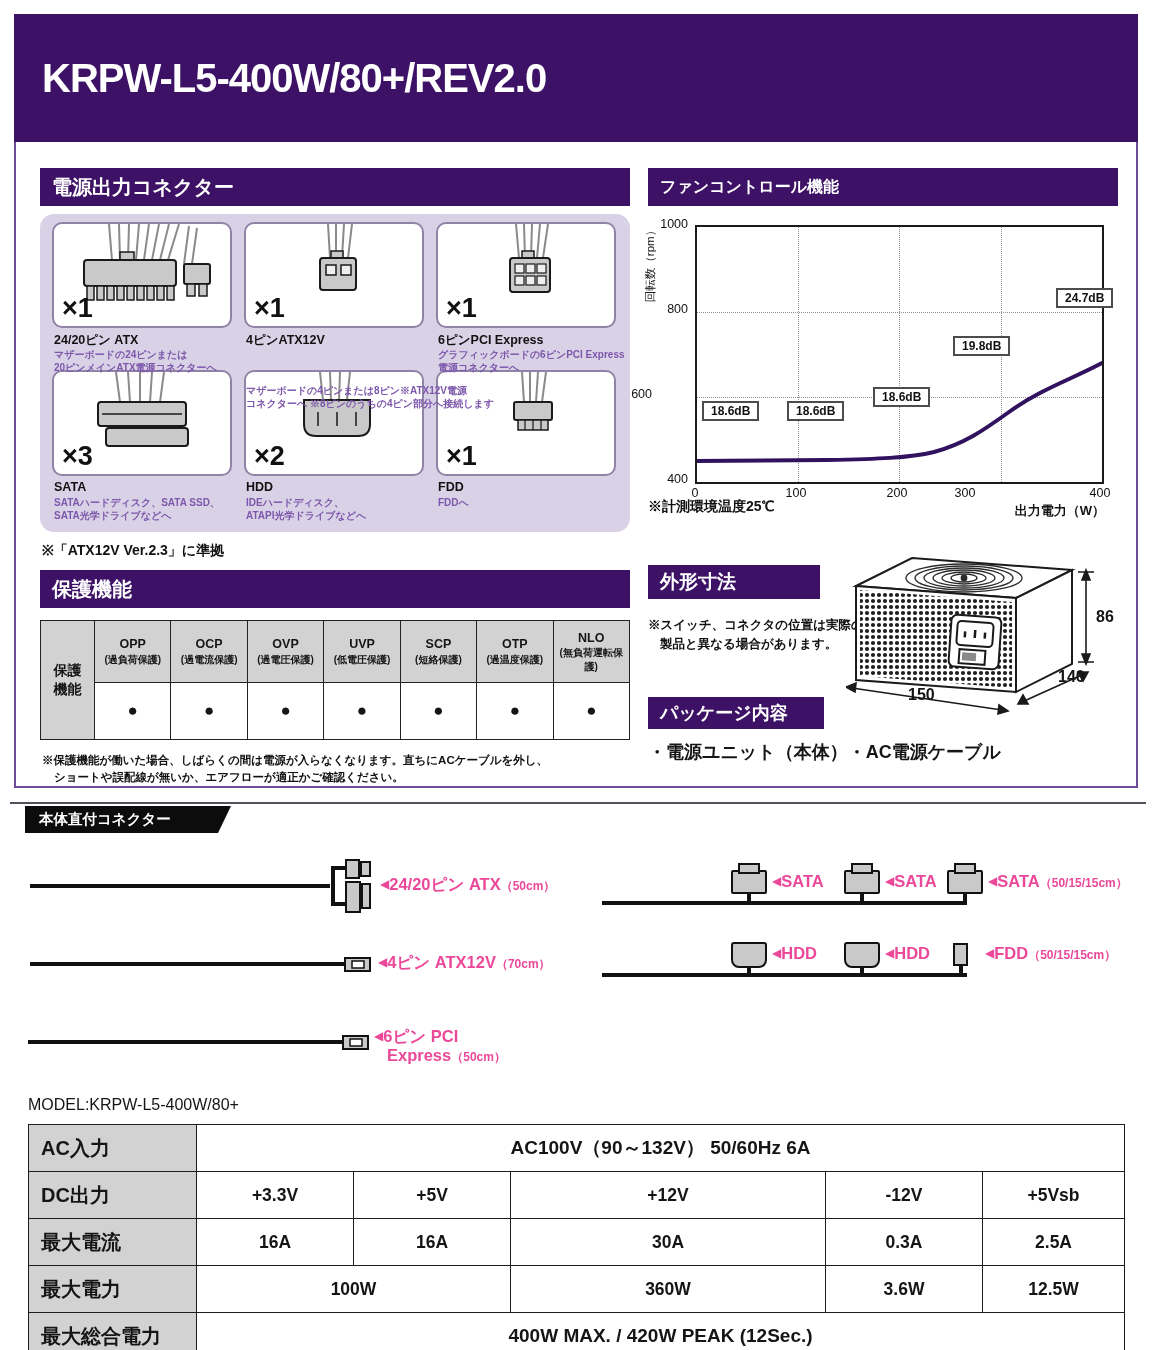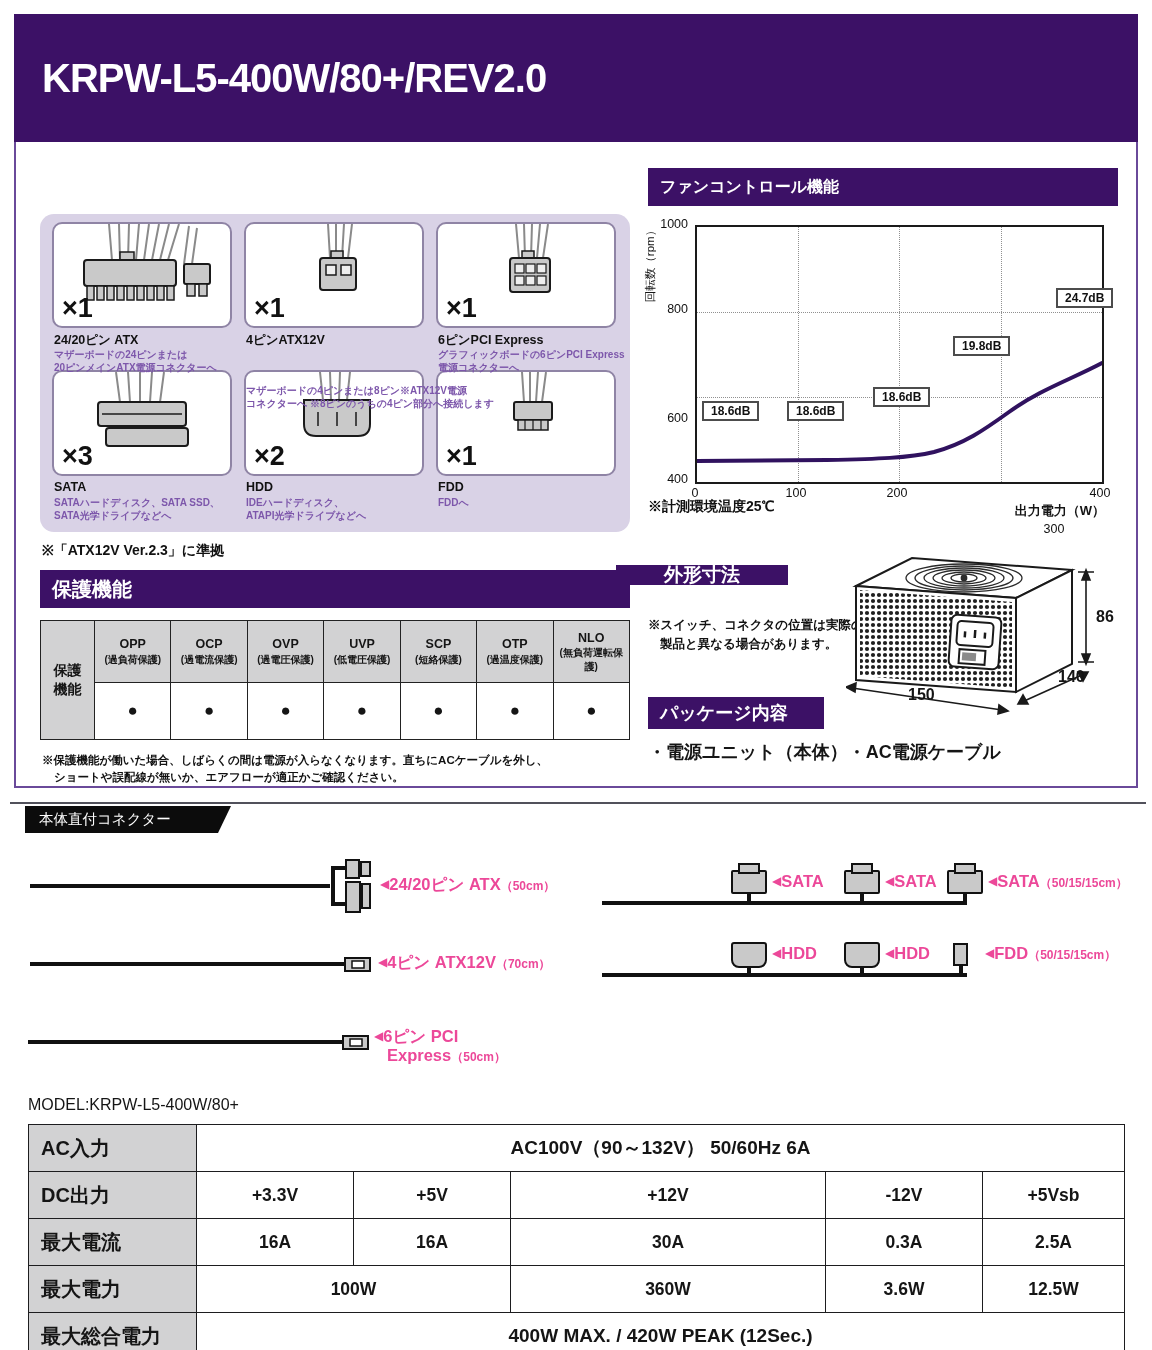--- a/index.html
+++ b/index.html
@@ -48,35 +48,38 @@
   .tapH{position:absolute;width:36px;height:26px;background:#c9c9c9;border:2px solid #111;
         border-radius:3px 3px 8px 8px;box-sizing:border-box;}
   .tapF{position:absolute;width:15px;height:23px;background:#c9c9c9;border:2px solid #111;
         box-sizing:border-box;}
   .spec{position:absolute;left:28px;top:1124px;width:1096px;border-collapse:collapse;table-layout:fixed;}
   .spec td{border:1.5px solid #1d1d1f;height:44px;text-align:center;font-size:17.5px;font-weight:600;}
   .spec td.lab{background:#d2d2d3;text-align:left;padding-left:12px;font-size:20px;font-weight:bold;}
   .spec td.big{font-size:19px;}
   .hline{position:absolute;left:10px;top:802px;width:1136px;border-top:2px solid #51515b;}
   .black-banner{position:absolute;left:25px;top:806px;width:206px;height:27px;background:#0c0c0c;
-        color:#fff;display:flex;align-items:center;font-size:14.5px;font-weight:normal;
+        color:#fff;display:flex;align-items:center;font-size:14.5px;font-weight:bold;
         padding-left:14px;box-sizing:border-box;
         clip-path:polygon(0 0,100% 0,calc(100% - 13px) 100%,0 100%);}
 </style>
 </head>
 <body>
 
 <div class="page">
 
   <div class="title-banner">
     <span>KRPW-L5-400W/80+/REV2.0</span>
   </div>
 
   <div class="main-box"></div>
 
+  <div class="pbar" style="left:40px;top:168px;width:590px;height:38px;font-size:20px;">
+    <span>電源出力コネクター</span>
+  </div>
 
   <div class="conn-panel">
 
     <div class="card" style="left:12px;top:8px;">
       <svg width="180" height="100" viewBox="0 0 180 100">
         <g stroke="#8a8a8a" stroke-width="2" fill="none">
           <path d="M55,0 58,36 M65,0 66,36 M75,0 74,36 M85,0 82,36 M95,0 90,36 M105,0 98,36 M115,0 106,36 M125,0 114,36 M135,2 130,40 M143,4 138,40"></path>
         </g>
         <rect x="66" y="28" width="14" height="9" fill="#c9c9c9" stroke="#1a1a1a" stroke-width="1.5"></rect>
         <rect x="30" y="36" width="92" height="26" rx="3" fill="#c9c9c9" stroke="#1a1a1a" stroke-width="2"></rect>
@@ -201,21 +204,21 @@
   <div class="note" style="left:42px;top:540px;font-size:14px;">※「ATX12V Ver.2.3」に準拠</div>
 
   <div class="pbar" style="left:648px;top:168px;width:470px;height:38px;font-size:16px;">
     <span>ファンコントロール機能</span>
   </div>
 
   <span class="abs" style="left:612px;top:256px;font-size:11.5px;transform:rotate(-90deg);white-space:nowrap;">回転数（rpm）</span>
 
   <span class="ytick" style="left:654px;top:217px;">1000</span>
   <span class="ytick" style="left:654px;top:302px;">800</span>
-  <span class="ytick" style="left:654px;top:387px;margin-top:24px;">600</span>
+  <span class="ytick" style="left:618px;top:387px;">600</span>
   <span class="ytick" style="left:654px;top:472px;">400</span>
 
   <div class="plot">
     <div class="gl-h" style="top:85px;"></div>
     <div class="gl-h" style="top:170px;"></div>
     <div class="gl-v" style="left:101px;"></div>
     <div class="gl-v" style="left:202px;"></div>
     <div class="gl-v" style="left:304px;"></div>
     <svg style="position:absolute;left:0;top:0;" width="405" height="255" viewBox="0 0 405 255" preserveAspectRatio="none">
       <path d="M0,234 L130,233 C180,232 212,231 237,225 C267,217 287,203 312,185 C342,163 375,152 405,136" fill="none" stroke="#30125f" stroke-width="4" stroke-linecap="round"></path>
@@ -224,21 +227,21 @@
 
   <div class="dbbox" style="left:702px;top:401px;">18.6dB</div>
   <div class="dbbox" style="left:787px;top:401px;">18.6dB</div>
   <div class="dbbox" style="left:873px;top:387px;">18.6dB</div>
   <div class="dbbox" style="left:953px;top:336px;">19.8dB</div>
   <div class="dbbox" style="left:1056px;top:288px;">24.7dB</div>
 
   <span class="xtick" style="left:675px;top:486px;">0</span>
   <span class="xtick" style="left:776px;top:486px;">100</span>
   <span class="xtick" style="left:877px;top:486px;">200</span>
-  <span class="xtick" style="left:1034px;top:486px;margin-top:36px;">300</span>
+  <span class="xtick" style="left:945px;top:486px;">300</span>
   <span class="xtick" style="left:1080px;top:486px;">400</span>
 
   <div class="note" style="left:648px;top:498px;font-size:14px;">※計測環境温度25℃</div>
   <div class="abs" style="left:990px;top:502px;width:115px;text-align:right;font-size:13px;font-weight:600;">出力電力（W）</div>
 
   <div class="pbar" style="left:40px;top:570px;width:590px;height:38px;font-size:20px;">
     <span>保護機能</span>
   </div>
 
   <table class="prot">
@@ -271,21 +274,21 @@
       <td>●</td>
       <td>●</td>
       <td>●</td>
     </tr>
   </tbody>
     </table>
 
   <div class="note" style="left:42px;top:753px;font-size:11.5px;">※保護機能が働いた場合、しばらくの間は電源が入らなくなります。直ちにACケーブルを外し、</div>
   <div class="note" style="left:54px;top:770px;font-size:11.5px;">ショートや誤配線が無いか、エアフローが適正かご確認ください。</div>
 
-  <div class="pbar" style="left:616px;top:565px;width:172px;height:20px;font-size:19px;justify-content:center;">
+  <div class="pbar" style="left:648px;top:565px;width:172px;height:34px;font-size:19px;">
     <span>外形寸法</span>
   </div>
   <div class="note" style="left:648px;top:616px;font-size:12.5px;line-height:1.55;">
     <div>※スイッチ、コネクタの位置は実際の</div>
     <div style="padding-left:12px;">製品と異なる場合があります。</div>
   </div>
 
   <div class="abs" style="left:846px;top:550px;width:264px;height:172px;">
     <svg width="264" height="172" viewBox="0 0 264 172">
       <defs>

